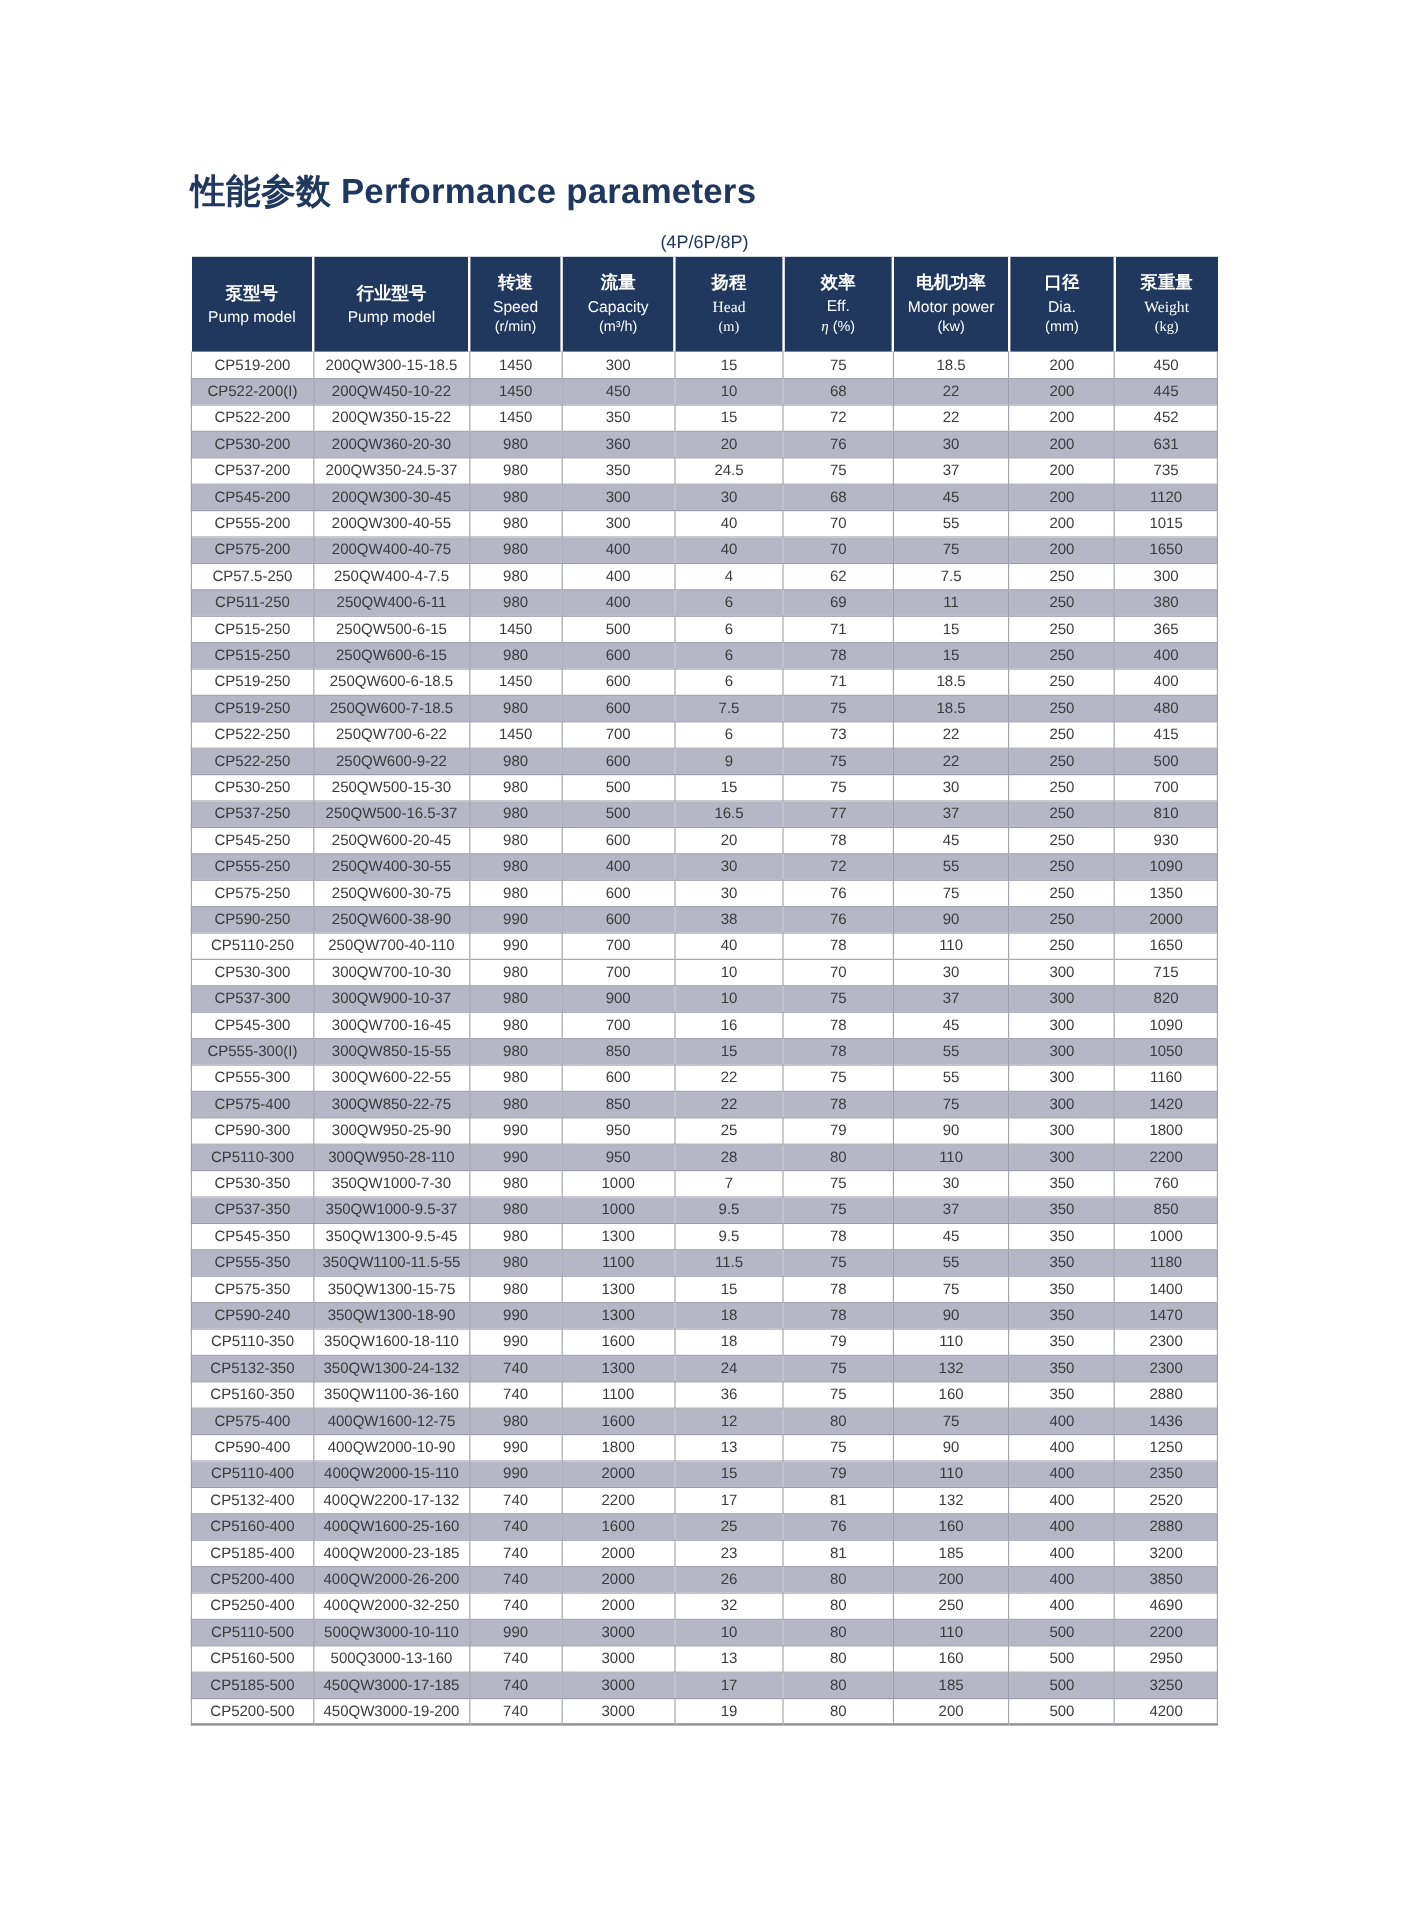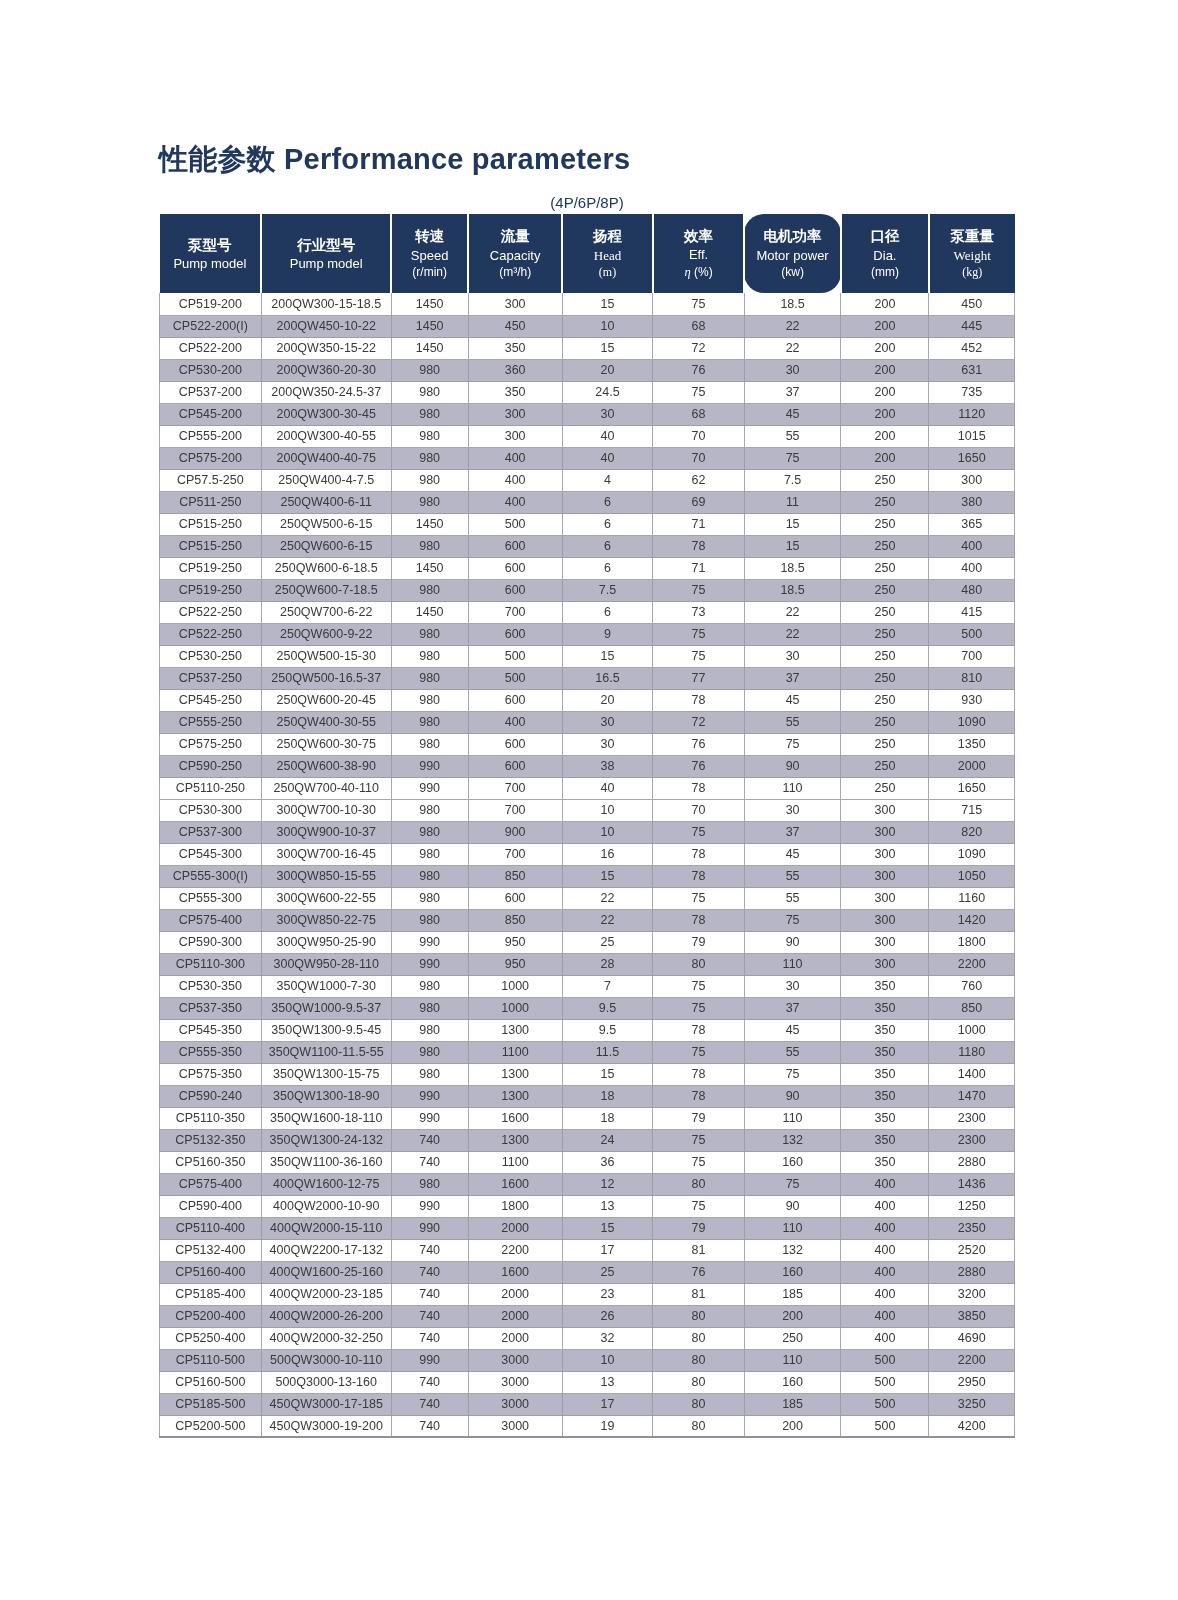--- a/index.html
+++ b/index.html
@@ -37,21 +37,21 @@
     border-collapse: collapse;
     table-layout: fixed;
   }
   
   table.perf th:nth-child(1) { width: 11.9%; }
   table.perf th:nth-child(2) { width: 15.2%; }
   table.perf th:nth-child(3) { width: 9.0%; }
   table.perf th:nth-child(4) { width: 11.0%; }
   table.perf th:nth-child(5) { width: 10.6%; font-family: Liberation Serif, serif; }
   table.perf th:nth-child(6) { width: 10.7%; }
-  table.perf th:nth-child(7) { width: 11.3%; border-radius: 20px; }
+  table.perf th:nth-child(7) { width: 11.3%; }
   table.perf th:nth-child(8) { width: 10.3%; }
   table.perf th:nth-child(9) { width: 10.0%; font-family: Liberation Serif, serif; }
 
   thead th {
     background: #21385e;
     color: #ffffff;
     height: 79px;
     vertical-align: middle;
     text-align: center;
     font-weight: normal;

